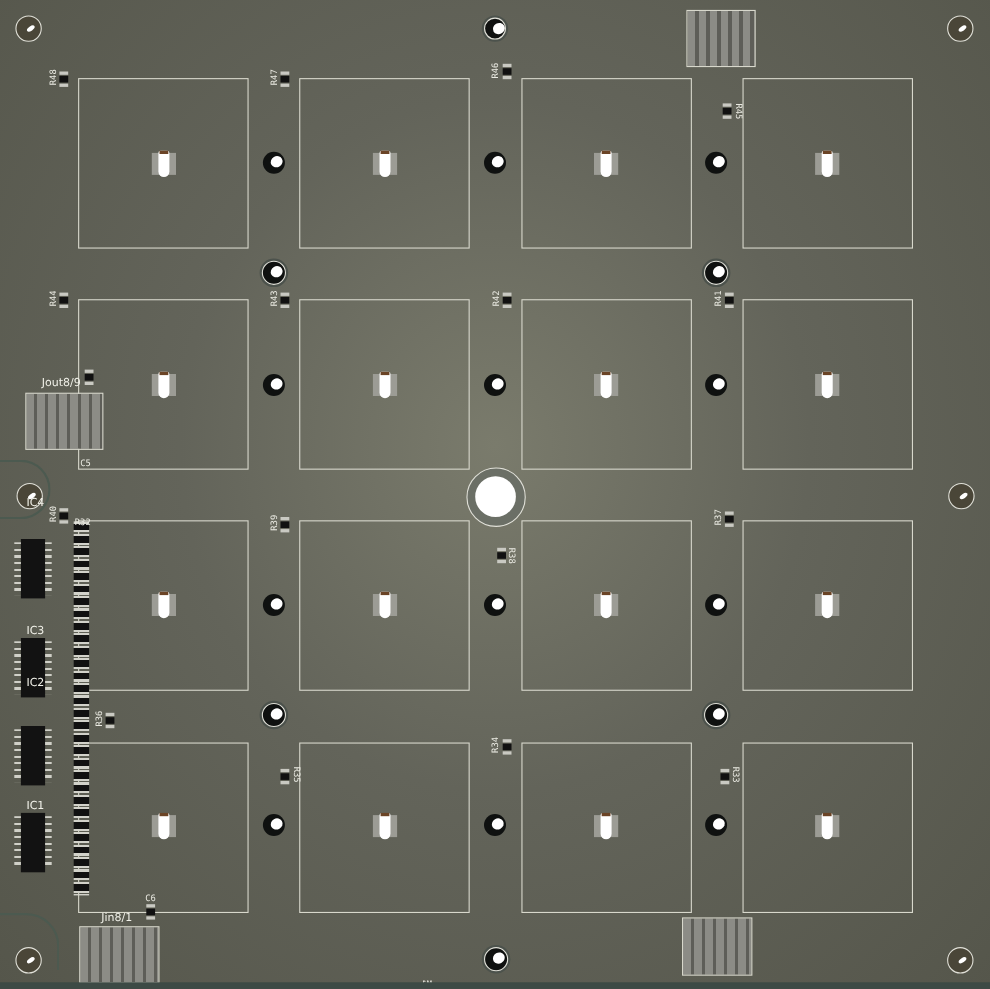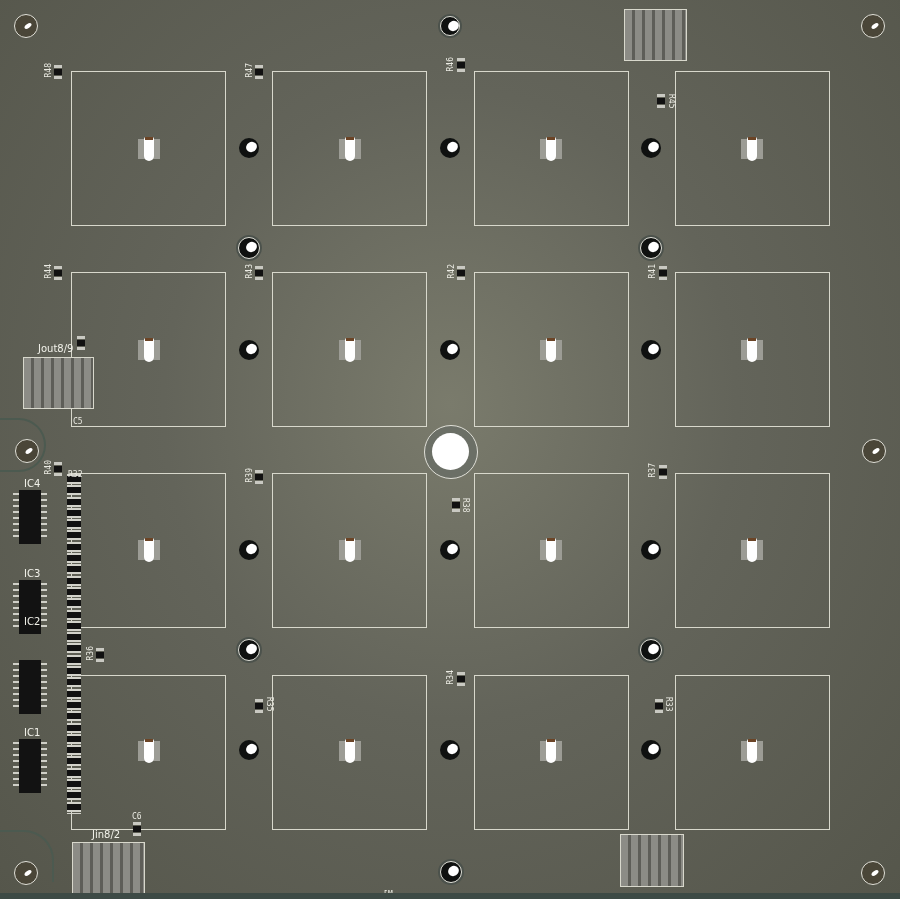--- a/index.html
+++ b/index.html
@@ -258,21 +258,21 @@
       <div class="pad" style="top:11px"></div>
     </div>
   <div class="lbl v" style="left:664px;top:697px">R33</div>
 
   <div class="trace" style="left:-6px;top:418px;width:50px;height:50px;border-radius:0 30px 30px 0;border-left:none"></div>
   <div class="trace" style="left:-8px;top:830px;width:60px;height:50px;border-radius:0 30px 0 0;border-left:none;border-bottom:none"></div>
 
   <div class="res-column"></div>
   <div class="lbl" style="left:68px;top:471px">R32</div>
 
-  <div class="ref" style="left:24px;top:479px">IC4</div>
+  <div class="ref" style="left:24px;top:453px">IC4</div>
   <div class="ic" style="left:19px;top:490px">
       <div class="pins-l"></div>
       <div class="pins-r"></div>
     </div>
   <div class="ref" style="left:24px;top:569px">IC3</div>
   <div class="ic" style="left:19px;top:580px">
       <div class="pins-l"></div>
       <div class="pins-r"></div>
     </div>
   <div class="ref" style="left:24px;top:617px">IC2</div>
@@ -288,21 +288,21 @@
 
   <div class="ref" style="left:38px;top:344px">Jout8/9</div>
   <div class="connector" style="left:23px;top:357px;width:71px;height:52px"></div>
   <div class="res" style="left:76px;top:336px">
       <div class="pad" style="top:0"></div>
       <div class="blk"></div>
       <div class="pad" style="top:11px"></div>
     </div>
   <div class="lbl" style="left:73px;top:418px">C5</div>
 
-  <div class="ref" style="left:92px;top:830px">Jin8/2</div>
+  <div class="ref" style="left:92px;top:830px">Jin8/1</div>
   <div class="connector" style="left:72px;top:842px;width:73px;height:52px"></div>
   <div class="res" style="left:132px;top:822px">
       <div class="pad" style="top:0"></div>
       <div class="blk"></div>
       <div class="pad" style="top:11px"></div>
     </div>
   <div class="lbl" style="left:132px;top:813px">C6</div>
 
   <div class="connector" style="left:624px;top:9px;width:63px;height:52px"></div>
   <div class="connector" style="left:620px;top:834px;width:64px;height:53px"></div>

